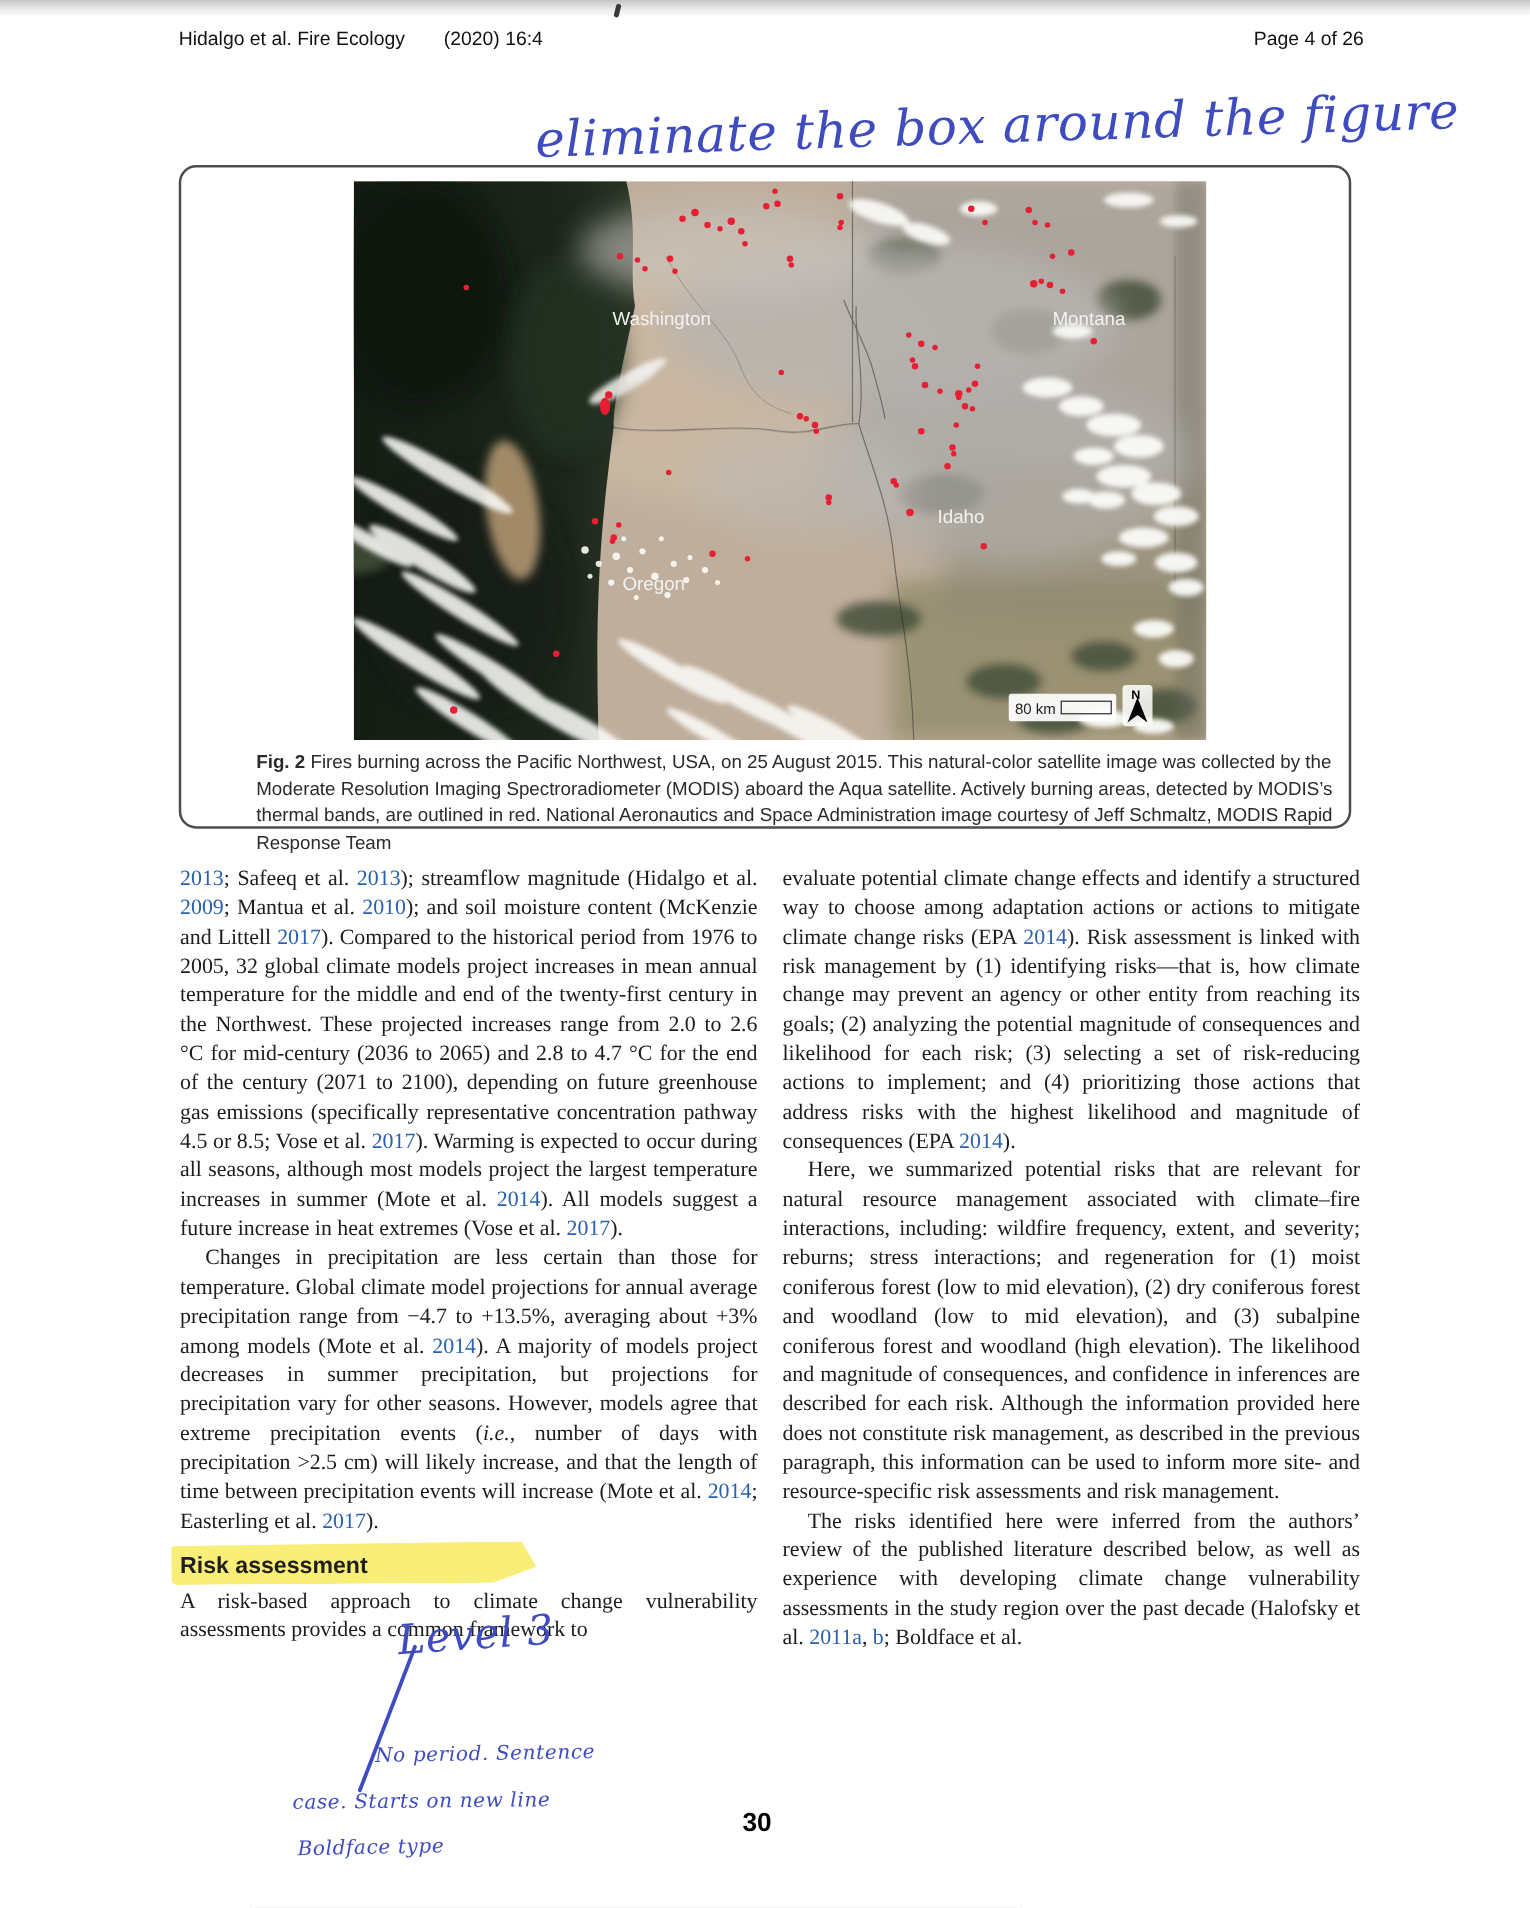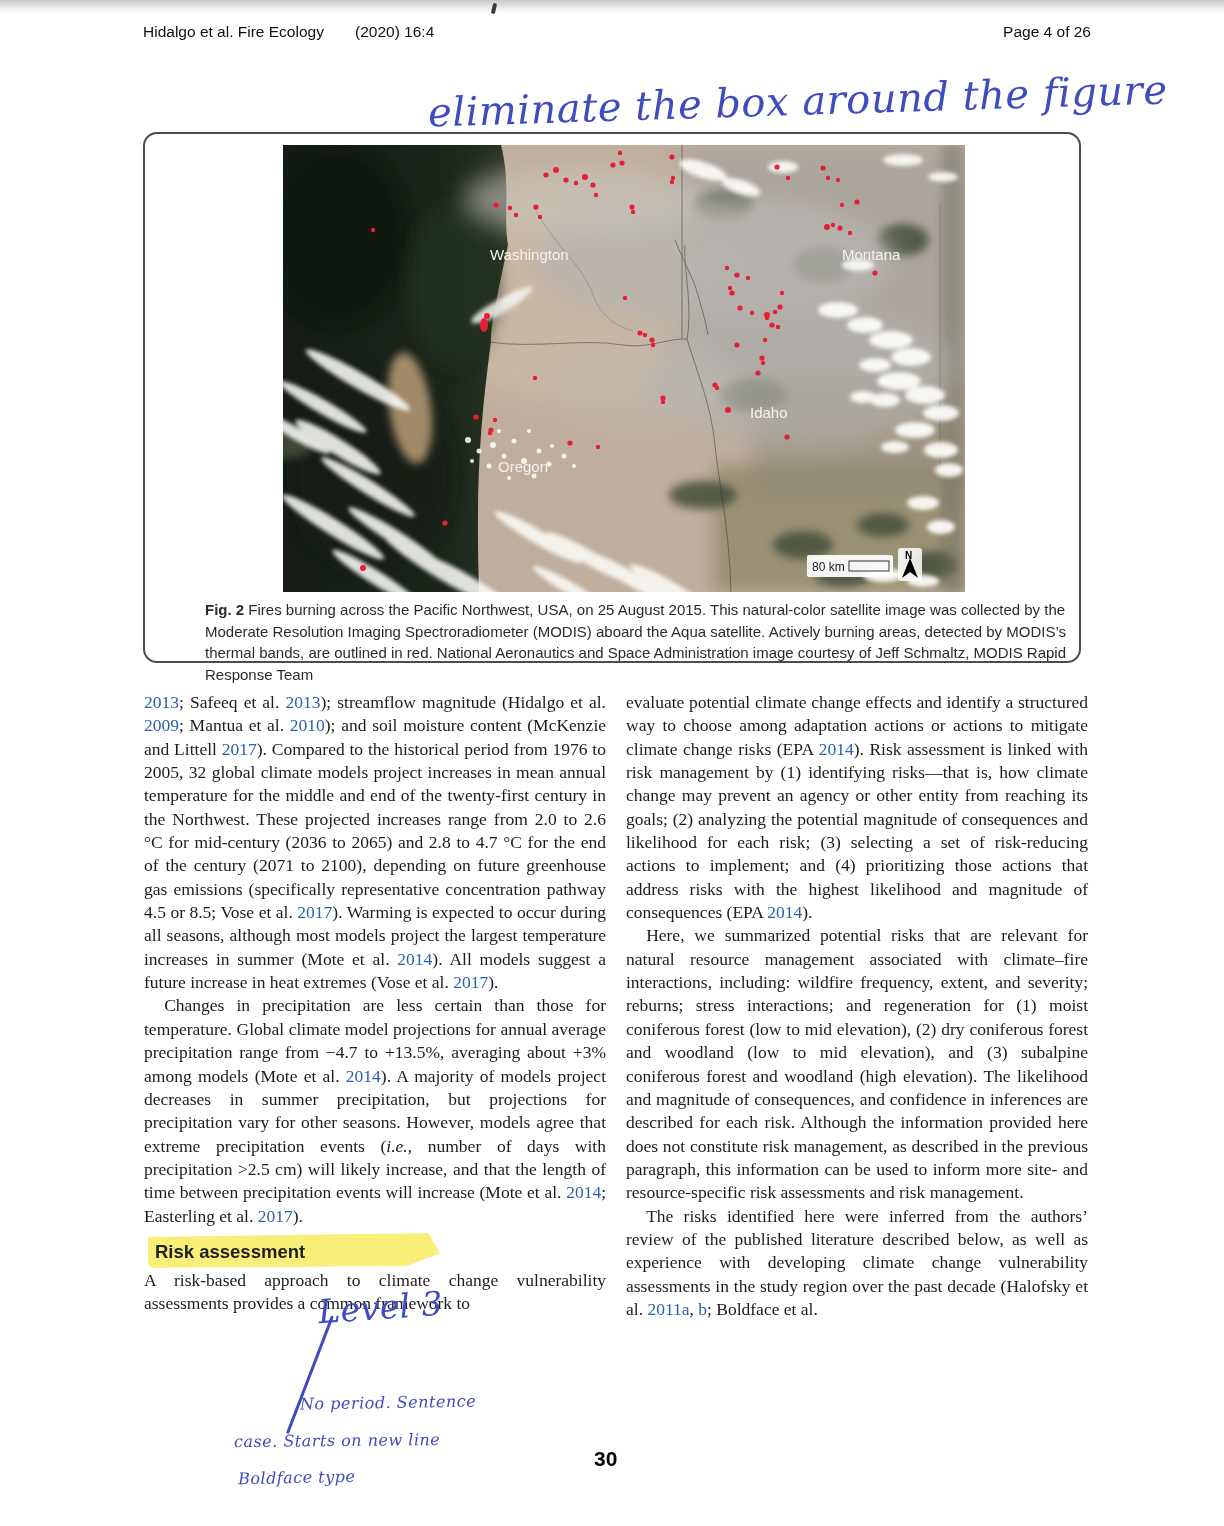--- a/index.html
+++ b/index.html
@@ -48,21 +48,21 @@
   .col{position:absolute;top:691px;width:462px;font-size:17.5px;line-height:23.35px;
     text-align:justify;color:var(--body);}
   .col-left{left:144px;}
   .col-right{left:626px;}
   .col p{margin:0;}
   .col p.ind{text-indent:1.15em;}
   .cite{color:var(--cite);}
   .italic{font-style:italic;}
   .bold{font-weight:bold;}
   
-  .sect{position:relative;margin:9px 0 2px 11px;height:30px;}
+  .sect{position:relative;margin:9px 0 2px 0;height:30px;}
   .hl-mark{position:absolute;left:-7px;top:-3px;width:292px;height:33px;background:var(--hl);
     border-radius:5px;transform:rotate(-0.4deg);
     clip-path:polygon(0 6%,96% 0,100% 62%,88% 100%,0 100%);}
   .sect h2{position:relative;margin:0;font-family:"Liberation Sans", sans-serif;
     font-size:18.5px;font-weight:bold;color:#1f1f1f;line-height:30px;}
 </style>
 </head>
 <body>
 
 <div class="page">

